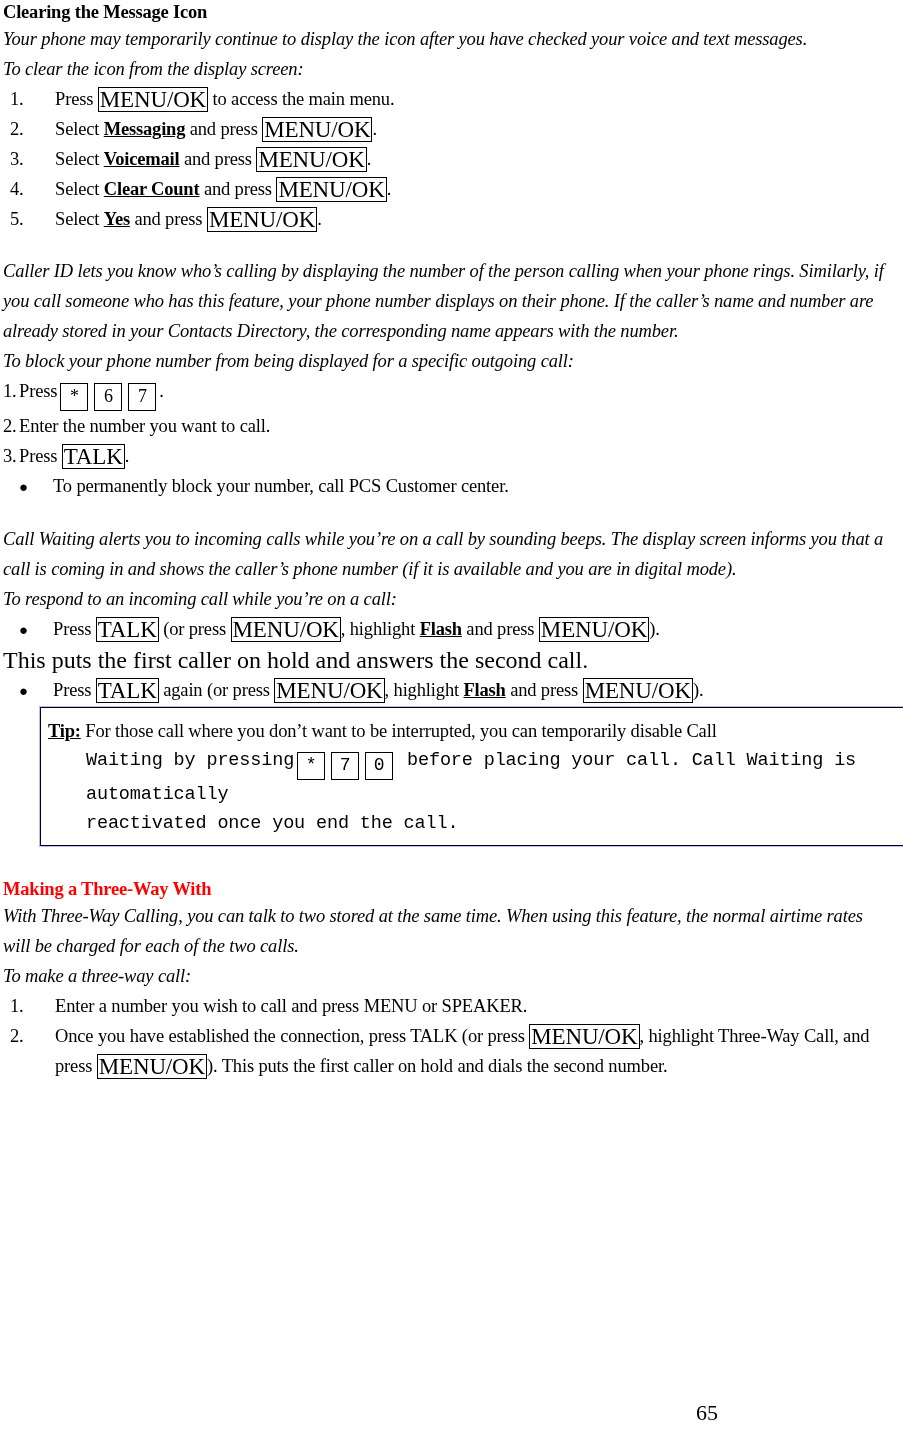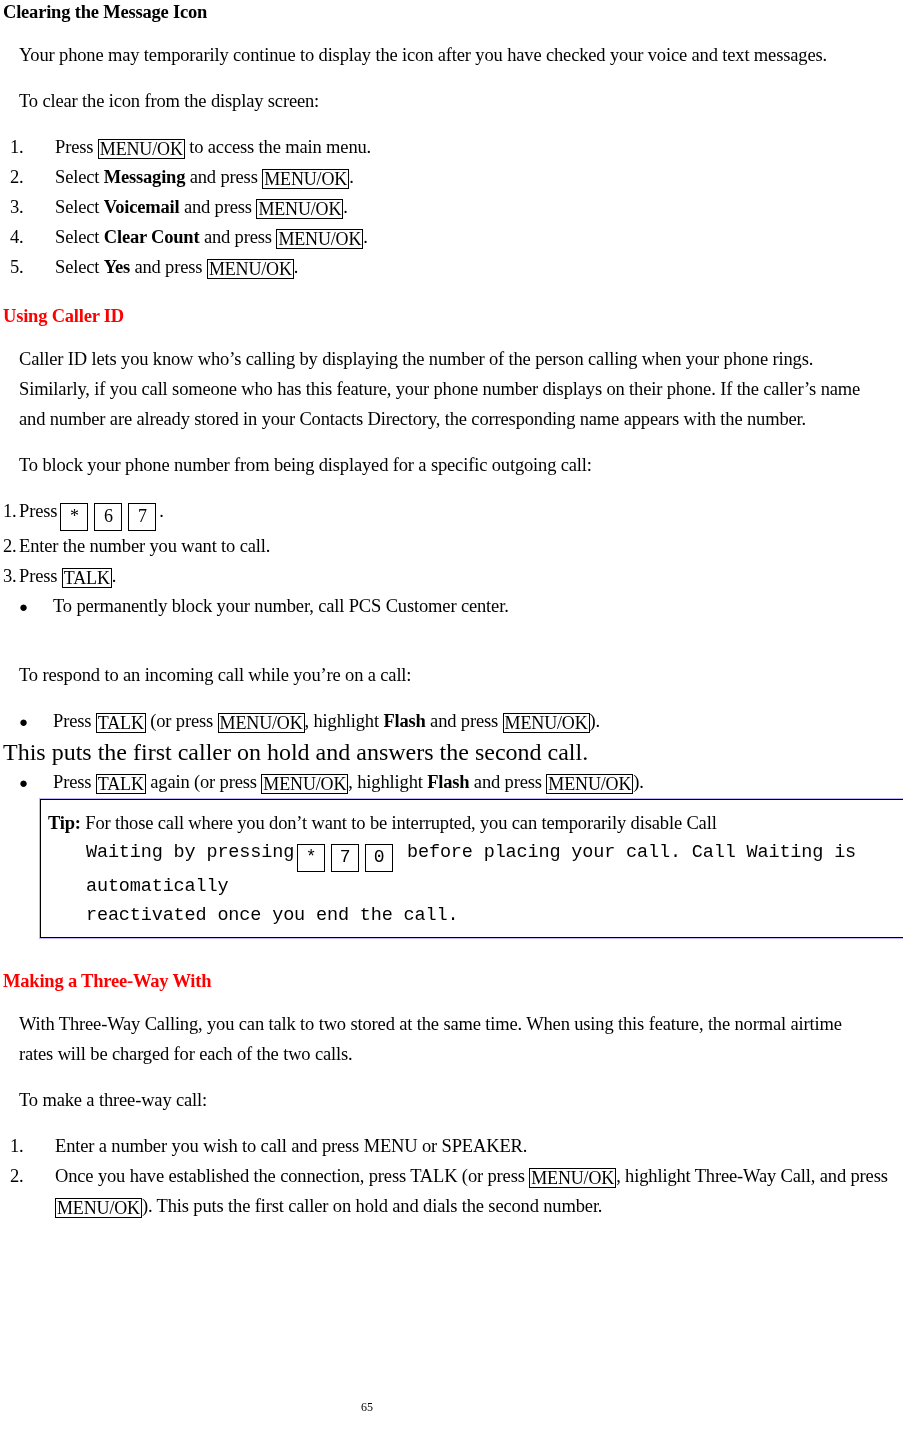--- a/index.html
+++ b/index.html
@@ -39,23 +39,24 @@
     letter-spacing: -0.2px;
     white-space: nowrap;
   }
   h2.sec.black { color: #000000; }
   h2.sec.red   { color: #ff0000; }
 
   
   p.body {
     font-size: 18.5px;
     line-height: 30px;
-    margin: 16px;
-    padding: 0;
-    letter-spacing: -0.15px;
+    margin: 0;
+    padding: 0;
+    letter-spacing: -0.15px;
+    font-style: italic;
   }
   p.tight {
     font-size: 24px;
     line-height: 30px;
     margin: 0;
     padding: 0;
   }
 
   
   .row {
@@ -74,37 +75,37 @@
   .row.bul  .marker { width: 50px; padding-left: 16px; box-sizing: border-box;
                       font-size: 15px; line-height: 30px; }
   .row .rtext { flex: 1 1 auto; }
 
   
   .key {
     border: 1px solid #000000;
     padding: 0 1px;
     line-height: 1.02;
     display: inline-block;
-    font-size: 18px;
+    font-size: 23px;
     letter-spacing: -0.15px;
     vertical-align: -2px;
   }
   
   .kp {
     border: 1px solid #000000;
     display: inline-block;
     width: 26px;
     height: 26px;
     line-height: 25px;
     text-align: center;
     font-size: 18px;
     margin: 0 3px;
     vertical-align: -5px;
   }
-  b.bd { font-weight: bold; letter-spacing: -0.2px; }
+  b.bd { font-weight: bold; letter-spacing: -0.2px; text-decoration: underline; }
 
   
   .tipbox {
     border: 1px solid #c4b5fd;
     box-shadow: 0 0 0 1px #000000 inset;
     padding: 10px 6px 8px 8px;
     box-sizing: border-box;
     width: 890px;
     margin-left: 36px;
   }
@@ -116,22 +117,22 @@
   .tipbox .indent { padding-left: 38px; font-family: Liberation Mono, monospace; }
   .spacer-md { height: 22px; }
   .spacer-lg { height: 30px; }
 
   
   .pageno {
     position: absolute;
     left: 16px;
     right: 0;
     top: 1400px;
-    text-align: center;
-    font-size: 12px;
+    text-align: right;
+    font-size: 22px;
     color: #000000;
   }
 </style>
 </head>
 <body>
 
 <div class="page">
   <div class="content">
 
     <h2 class="sec black">Clearing the Message Icon</h2>
@@ -160,21 +161,20 @@
       <span class="rtext"><span>Select </span><b class="bd">Clear Count</b><span> and press </span><span class="key">MENU/OK</span><span>.</span></span>
     </div>
 
     <div class="row num">
       <span class="marker">5.</span>
       <span class="rtext"><span>Select </span><b class="bd">Yes</b><span> and press </span><span class="key">MENU/OK</span><span>.</span></span>
     </div>
 
     <div class="spacer-md"></div>
 
-    <h2 class="sec red">Using Caller ID</h2>
 
     <p class="body">Caller ID lets you know who’s calling by displaying the number of the person calling when your phone rings. Similarly, if you call someone who has this feature, your phone number displays on their phone. If the caller’s name and number are already stored in your Contacts Directory, the corresponding name appears with the number.</p>
 
     <p class="body">To block your phone number from being displayed for a specific outgoing call:</p>
 
     <div class="row numflat">
       <span class="marker">1.</span>
       <span class="rtext"><span>Press</span><span class="kp">*</span><span class="kp">6</span><span class="kp">7</span><span>.</span></span>
     </div>
 
@@ -189,20 +189,21 @@
     </div>
 
     <div class="row bul">
       <span class="marker">●</span>
       <span class="rtext">To permanently block your number, call PCS Customer center.</span>
     </div>
 
     <div class="spacer-md"></div>
 
 
+    <p class="body">Call Waiting alerts you to incoming calls while you’re on a call by sounding beeps. The display screen informs you that a call is coming in and shows the caller’s phone number (if it is available and you are in digital mode).</p>
 
     <p class="body">To respond to an incoming call while you’re on a call:</p>
 
     <div class="row bul">
       <span class="marker">●</span>
       <span class="rtext"><span>Press </span><span class="key">TALK</span><span> (or press </span><span class="key">MENU/OK</span><span>, highlight </span><b class="bd">Flash</b><span> and press </span><span class="key">MENU/OK</span><span>).</span></span>
     </div>
 
     <p class="tight">This puts the first caller on hold and answers the second call.</p>
 

